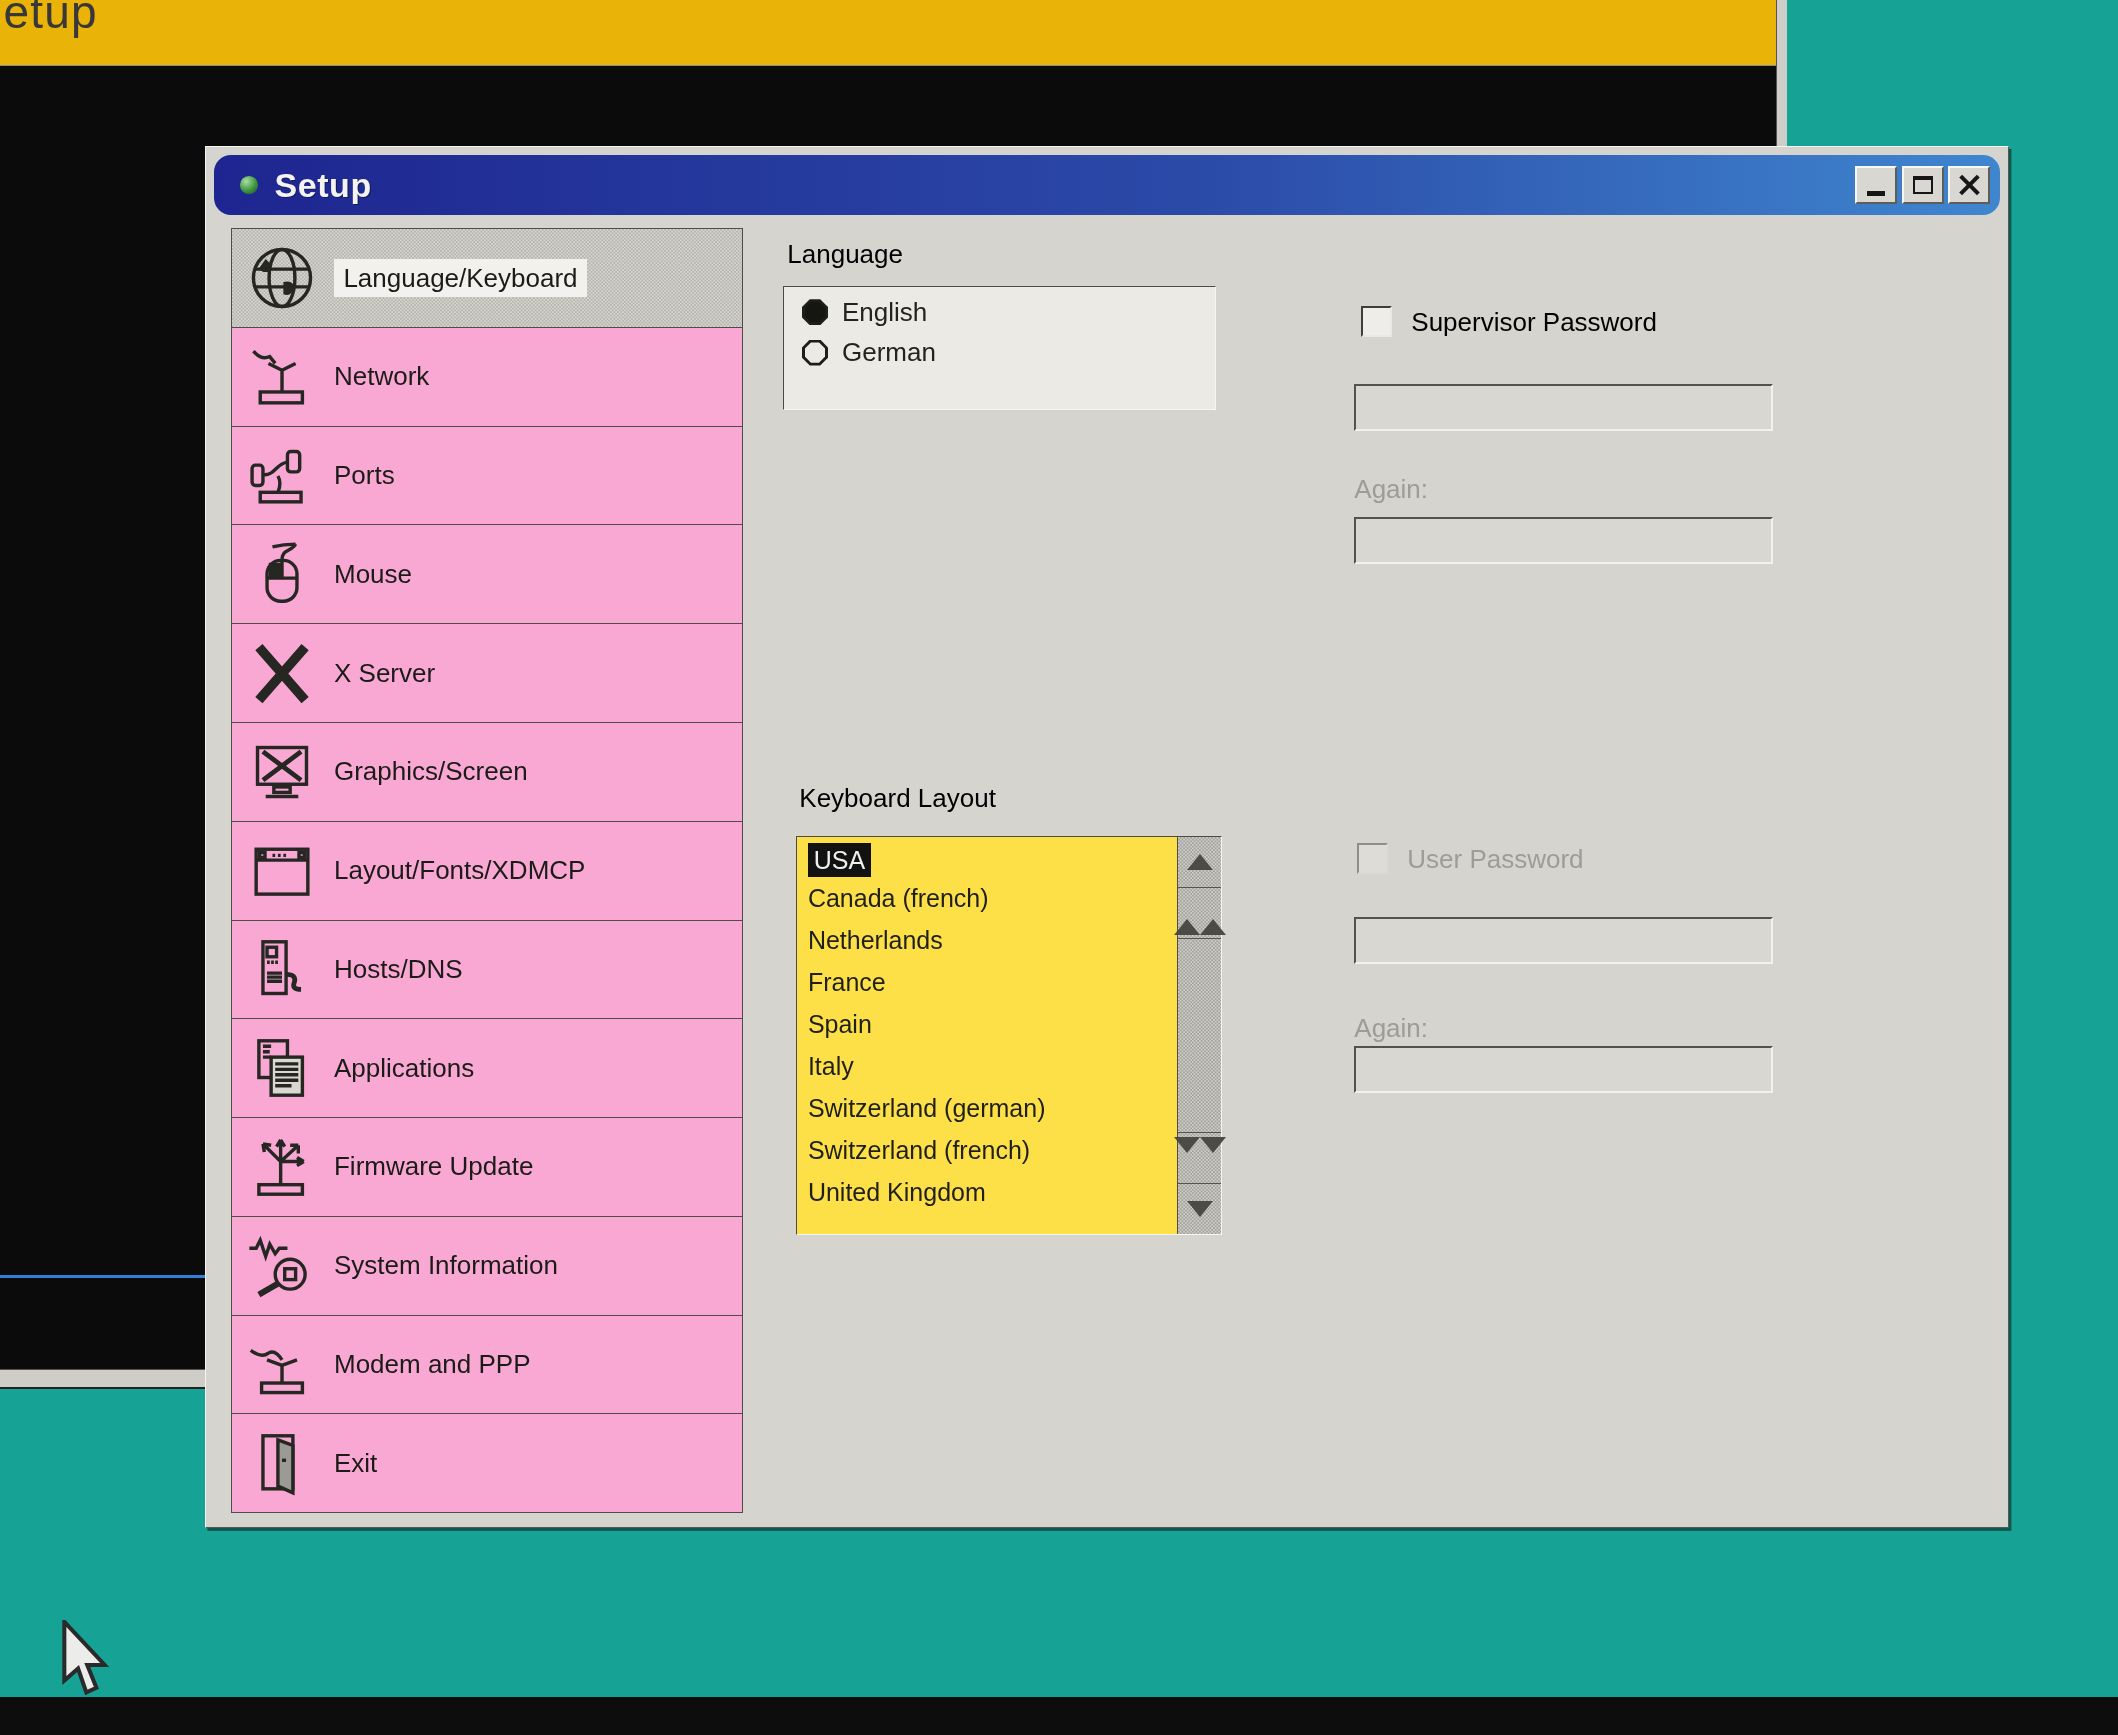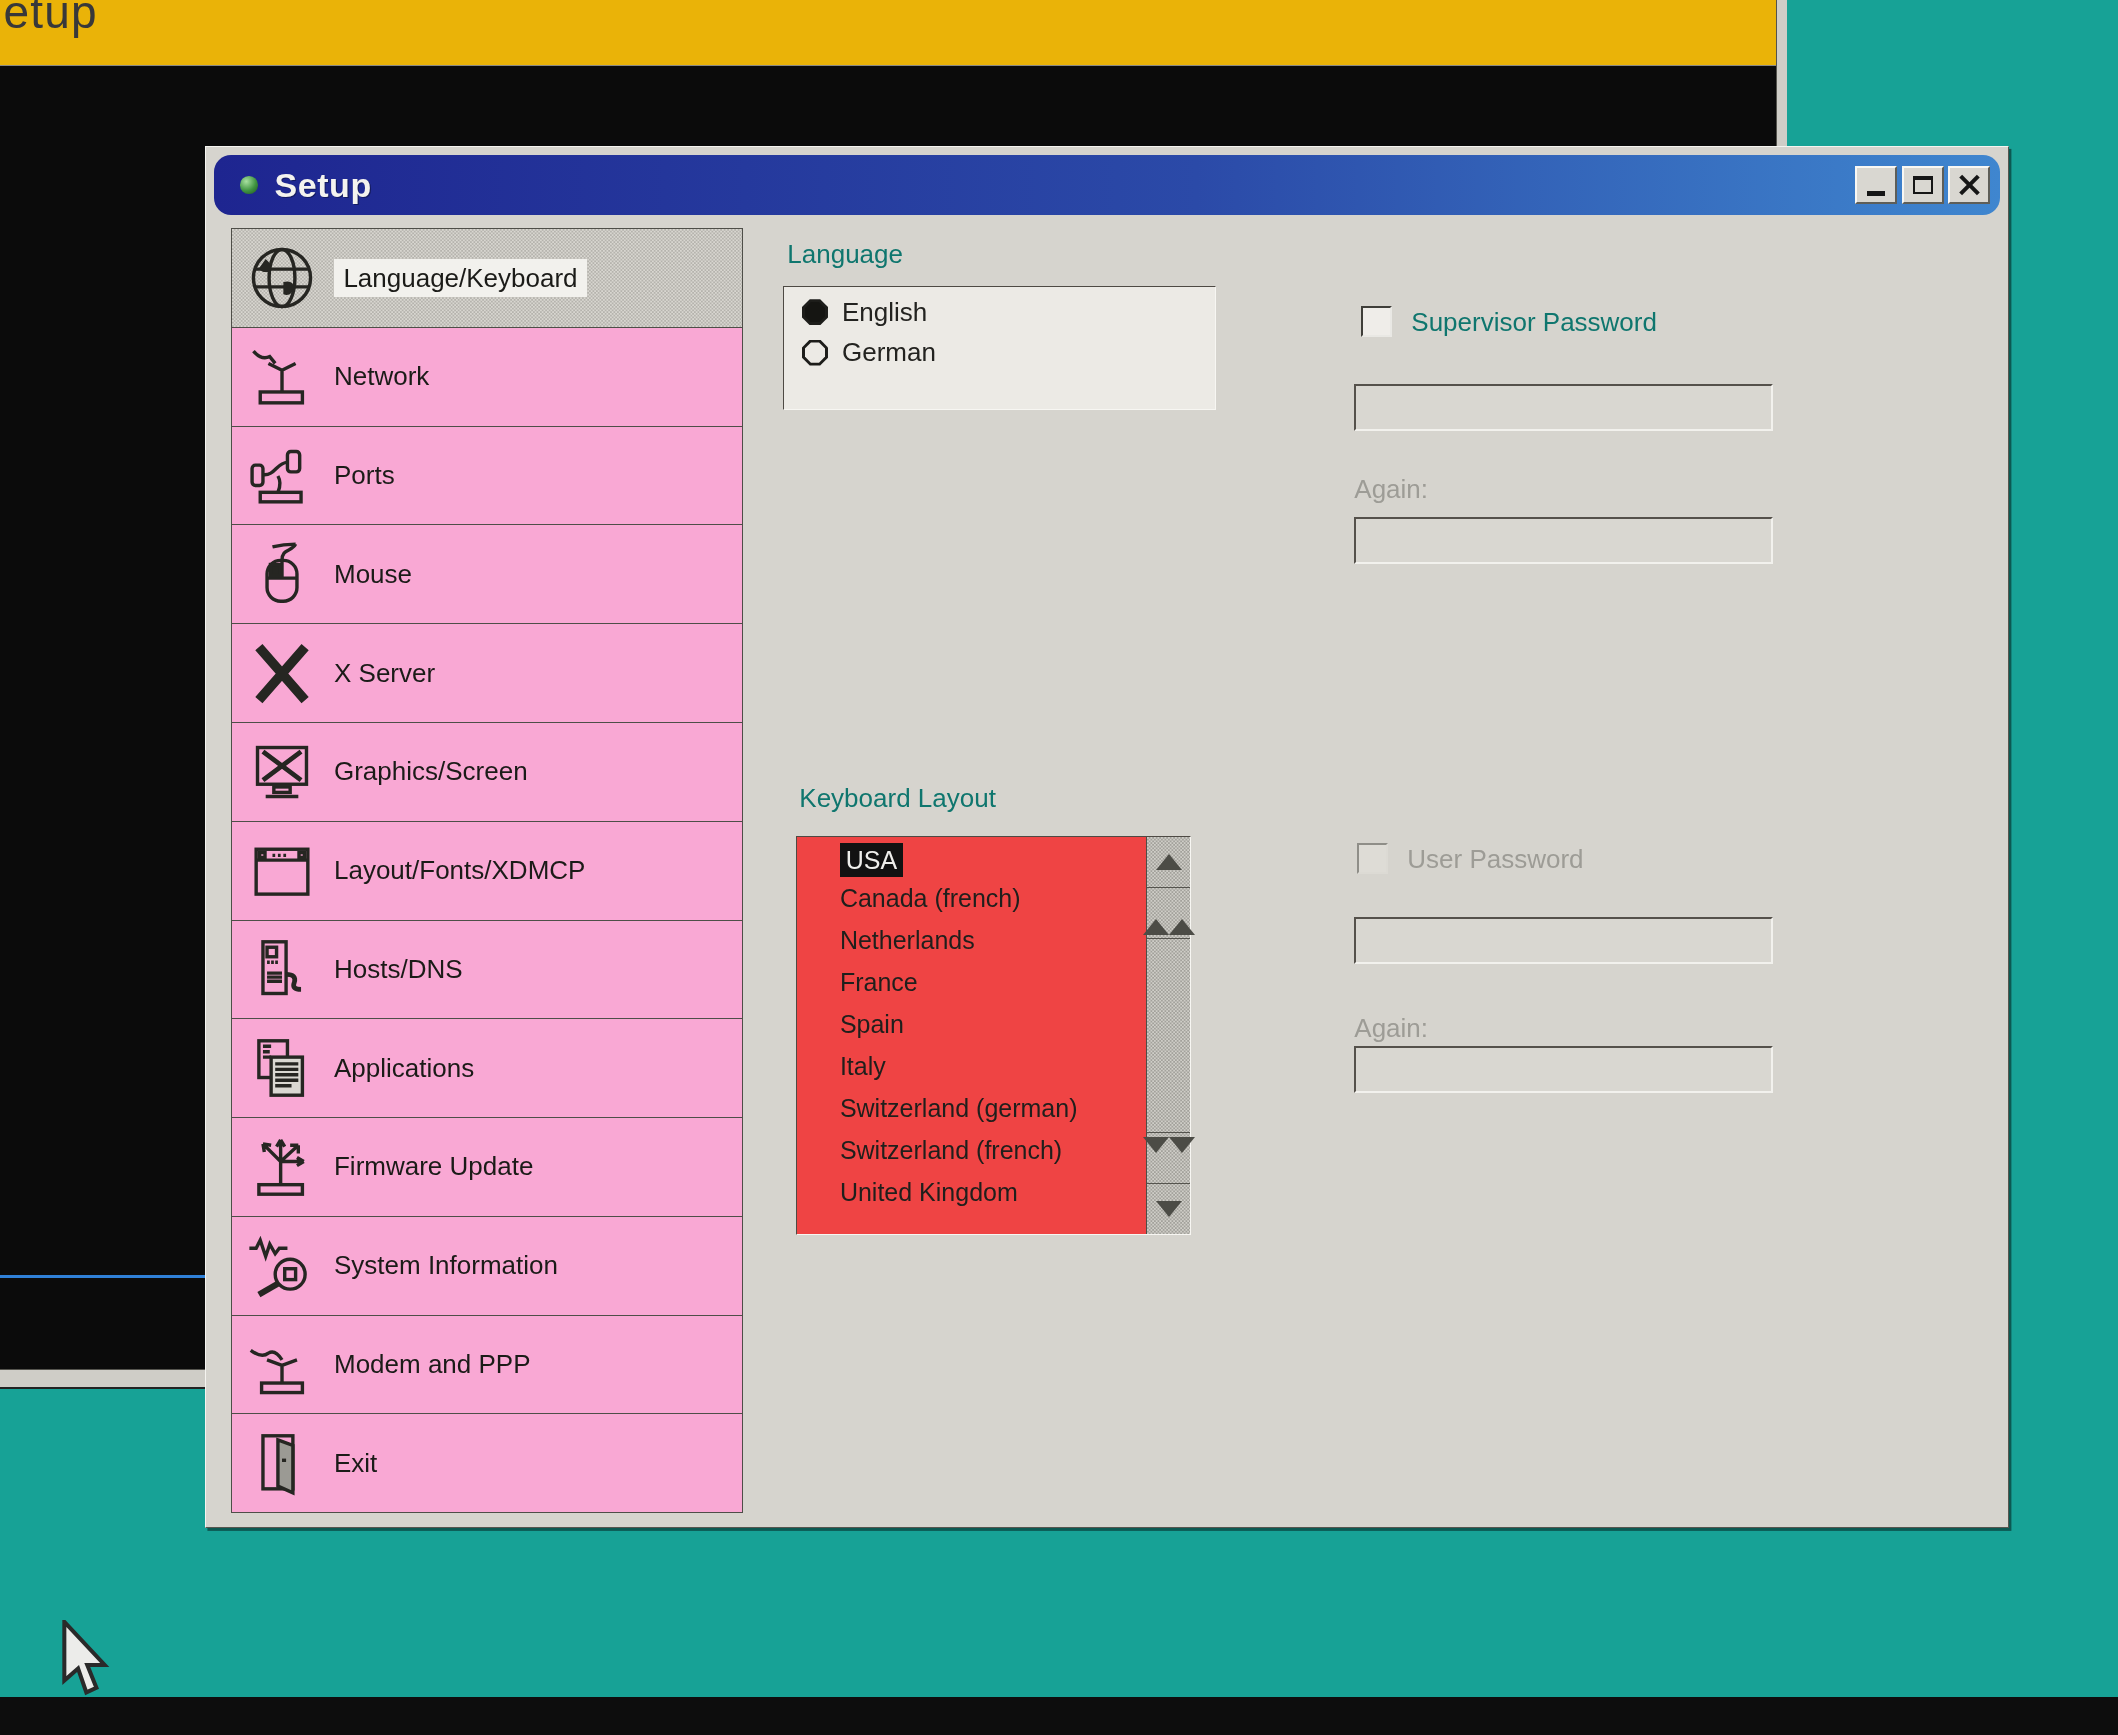--- a/index.html
+++ b/index.html
@@ -54,39 +54,39 @@
   .srow:last-child { border-bottom:none; }
   .srow.selected { background-color:#d8d6d0;
       background-image:conic-gradient(#b5b3ad 25%, rgba(0,0,0,0) 0 50%, #b5b3ad 0 75%, rgba(0,0,0,0) 0);
       background-size:3.5px 3.5px; }
   .sicon { width:88px; display:flex; align-items:center; justify-content:center; flex:0 0 88px; }
   .sicon svg { width:68px; height:68px; stroke:#262622; fill:none; stroke-width:5; }
   .slabel { font-size:26px; color:#1b1b18; margin-left:8.3px; white-space:nowrap; }
   .srow.selected .slabel { background:#f2f1ed; padding:3.5px 9.4px; }
 
   
-  .gp-label { position:absolute; font-size:26px; color:#0f766e; }
+  .gp-label { position:absolute; font-size:26px; color:#000000; }
   .gp-label.disabled, .disabled-text { color:#9d9c96; }
   .white-box { position:absolute; background:#eceae5; border:1.8px solid;
                border-color:#4e4a44 #f7f6f2 #f7f6f2 #4e4a44; }
 
   
   .radio-row { display:flex; align-items:center; margin:9.4px 0 0 17.7px; }
   .radio { width:26px; height:26px; position:relative; flex:0 0 26px;
            clip-path:polygon(30% 0,70% 0,100% 30%,100% 70%,70% 100%,30% 100%,0 70%,0 30%);
            background:#1d1d1a; }
   .radio .inner { position:absolute; inset:2.9px; background:#eceae5;
            clip-path:polygon(30% 0,70% 0,100% 30%,100% 70%,70% 100%,30% 100%,0 70%,0 30%); }
   .radio.selected .inner { background:#151512; }
   .radio-label { font-size:26px; color:#232320; margin-left:14px; }
 
   
-  .list-box { position:absolute; left:582px; top:614px; width:395px; height:399px;
-              background:#ef4444; border:1.8px solid;
-              border-color:#4e4a44 #f7f6f2 #f7f6f2 #4e4a44; display:flex;padding-left:32px; }
+  .list-box { position:absolute; left:582px; top:614px; width:426px; height:399px;
+              background:#fde047; border:1.8px solid;
+              border-color:#4e4a44 #f7f6f2 #f7f6f2 #4e4a44; display:flex; }
   .list-items { flex:1; padding:5.9px 0 0 10.6px; overflow:hidden; }
   .list-item { font-size:25px; color:#1f1f1c; line-height:42px; white-space:nowrap; }
   .list-item.selected { display:inline-block; line-height:34px; background:#121212; color:#efefec; padding:0 5.9px; }
   .scrollbar { width:44px; border-left:1.2px solid #4e4e48; display:flex; flex-direction:column;
       background-color:#cfcdc7;
       background-image:conic-gradient(#a2a19b 25%, rgba(0,0,0,0) 0 50%, #a2a19b 0 75%, rgba(0,0,0,0) 0);
       background-size:3.5px 3.5px; }
   .sb-btn { height:51px; border-bottom:1.2px solid #55544e; display:flex; flex-direction:column;
             align-items:center; justify-content:center; }
   .sb-btn.bottom { border-bottom:none; border-top:1.2px solid #55544e; }

